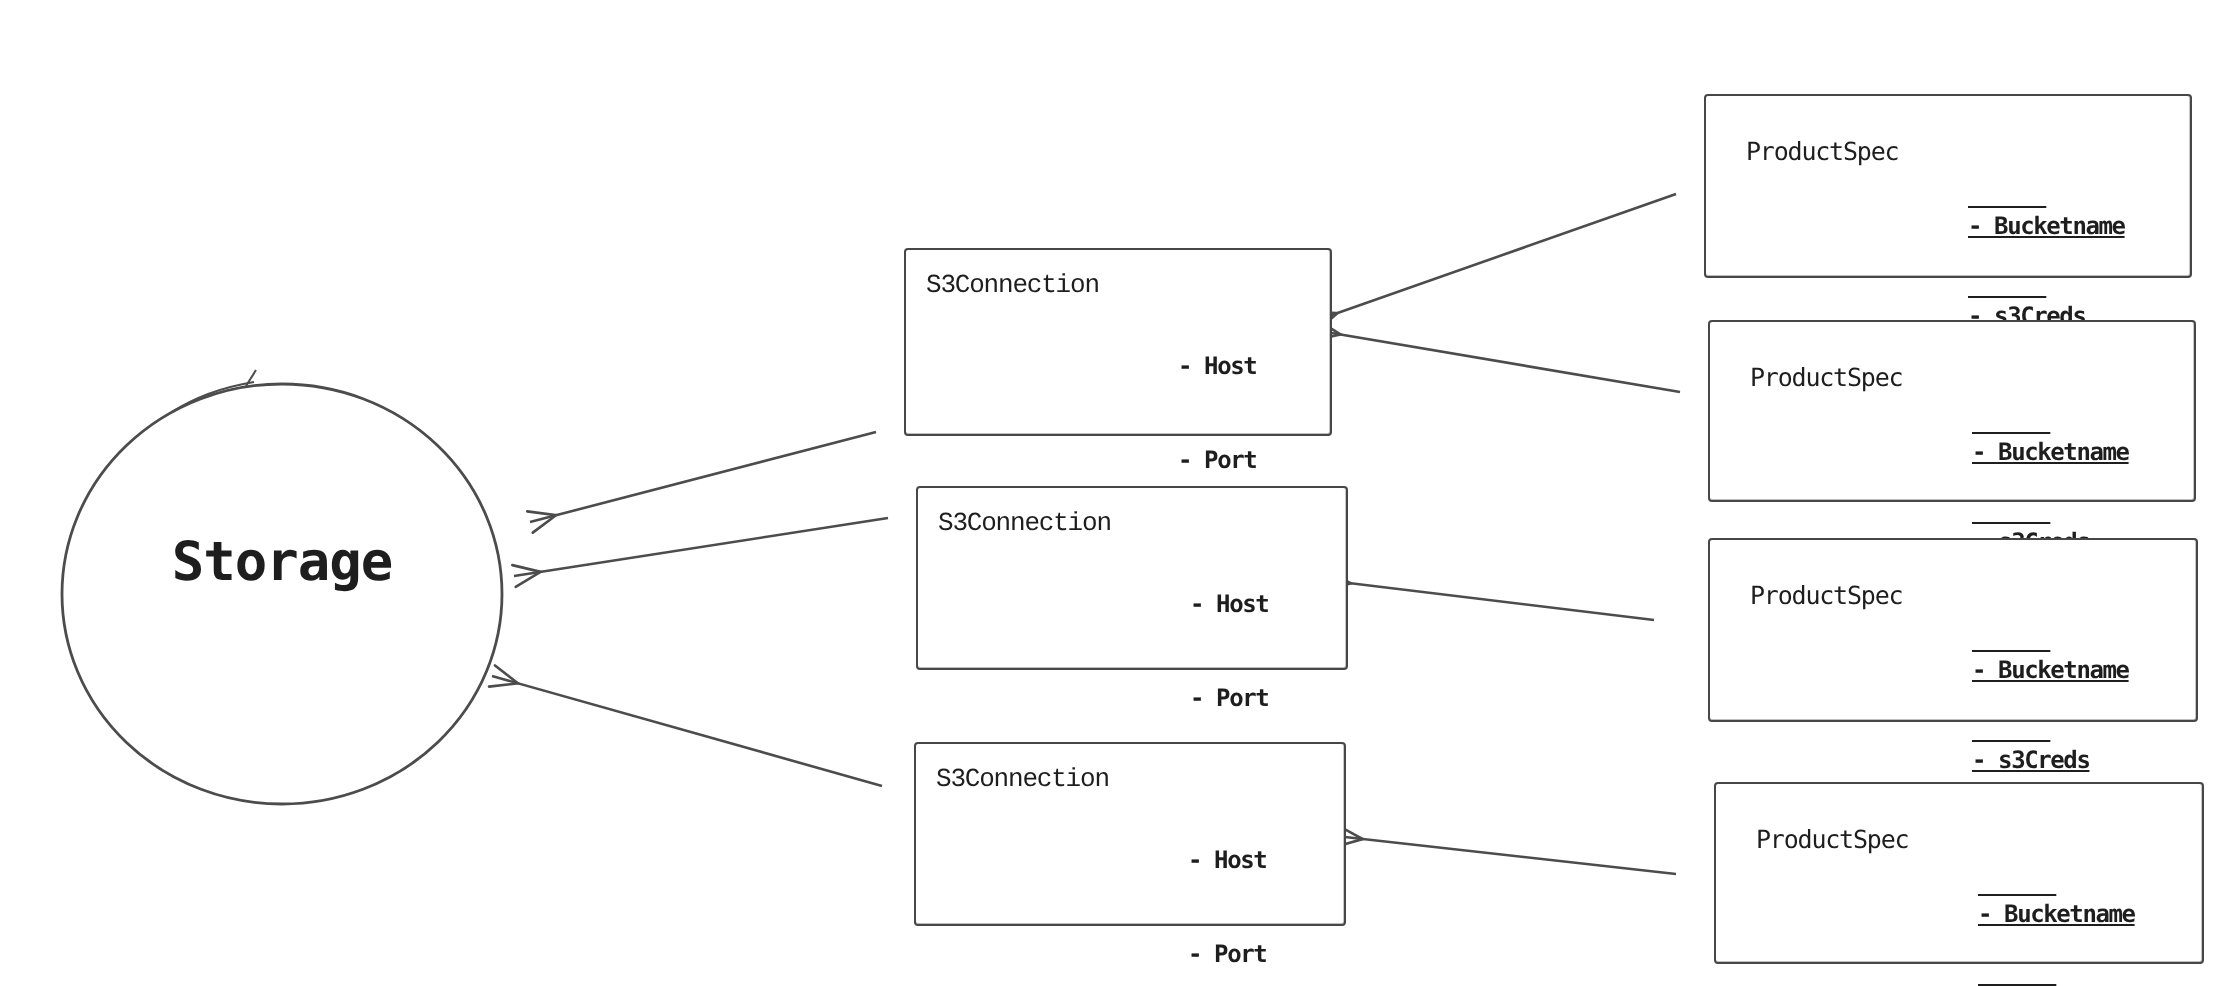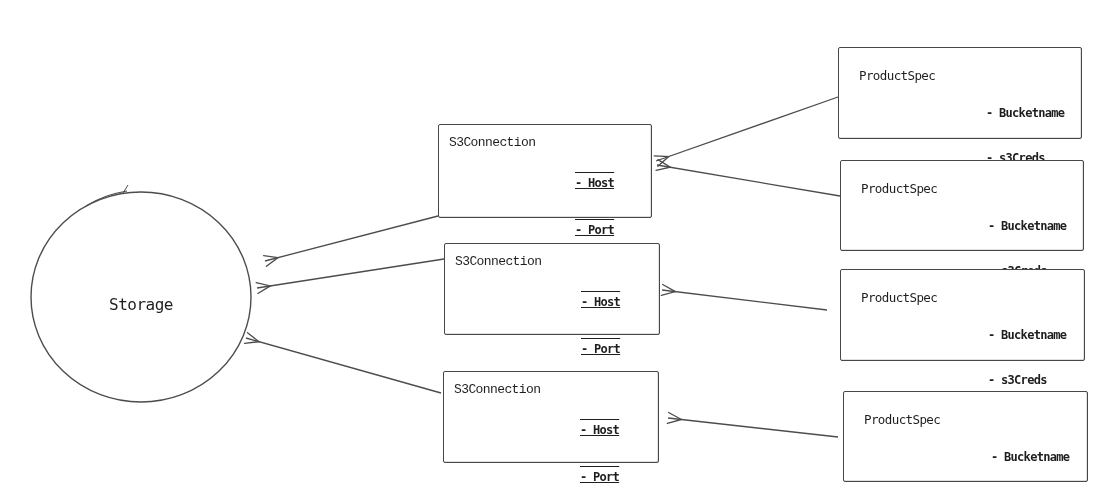--- a/index.html
+++ b/index.html
@@ -16,54 +16,55 @@
     position: absolute;
     left: 0; top: 0;
     width: 1119px; height: 493px;
   }
   .node-box {
     position: absolute;
     border: 1.4px solid #474747;
     border-radius: 2px;
     background: #ffffff;
     box-shadow: inset 0 -0.5px 0 rgba(70,70,70,0.35), inset -0.5px 0 0 rgba(70,70,70,0.3);
+    margin-left: 14px;
   }
   .box-title {
     position: absolute;
     font-size: 13px;
     font-weight: 500;
     letter-spacing: -0.6px;
     white-space: pre;
   }
   .box-attrs {
     position: absolute;
     font-size: 12px;
     font-weight: 700;
     letter-spacing: -0.7px;
     white-space: pre;
   }
   .s3 .box-title { left: 10px; top: 10px; font-family: Liberation Mono, monospace; }
-  .s3 .box-attrs { left: 136px; top: 19px; line-height: 15.8px; text-decoration: underline; }
+  .s3 .box-attrs { left: 136px; top: 19px; line-height: 15.8px; }
   .ps .box-title { left: 20px; top: 20px; font-size: 12.5px; }
-  .ps .box-attrs { left: 147px; top: 28px; line-height: 15px; }
+  .ps .box-attrs { left: 131px; top: 28px; line-height: 15px; text-decoration: underline; }
 
   .s3-1 { left: 438px; top: 124px; width: 212px; height: 92px; }
   .s3-2 { left: 444px; top: 243px; width: 214px; height: 90px; }
   .s3-3 { left: 443px; top: 371px; width: 214px; height: 90px; }
   .ps-1 { left: 838px; top: 47px;  width: 242px; height: 90px; }
   .ps-2 { left: 840px; top: 160px; width: 242px; height: 89px; }
   .ps-3 { left: 840px; top: 269px; width: 243px; height: 90px; }
   .ps-4 { left: 843px; top: 391px; width: 243px; height: 89px; }
 
   .storage-label {
     position: absolute;
-    left: 141px; top: 305px;
+    left: 141px; top: 282px;
     transform: translate(-50%, -52%);
-    font-size: 16px;
-    font-weight: 400;
+    font-size: 27px;
+    font-weight: 700;
     letter-spacing: -0.5px;
     white-space: nowrap;
   }
 </style>
 </head>
 <body>
 
 <div class="canvas">
 
   <svg class="wires" viewBox="0 0 1119 493">

